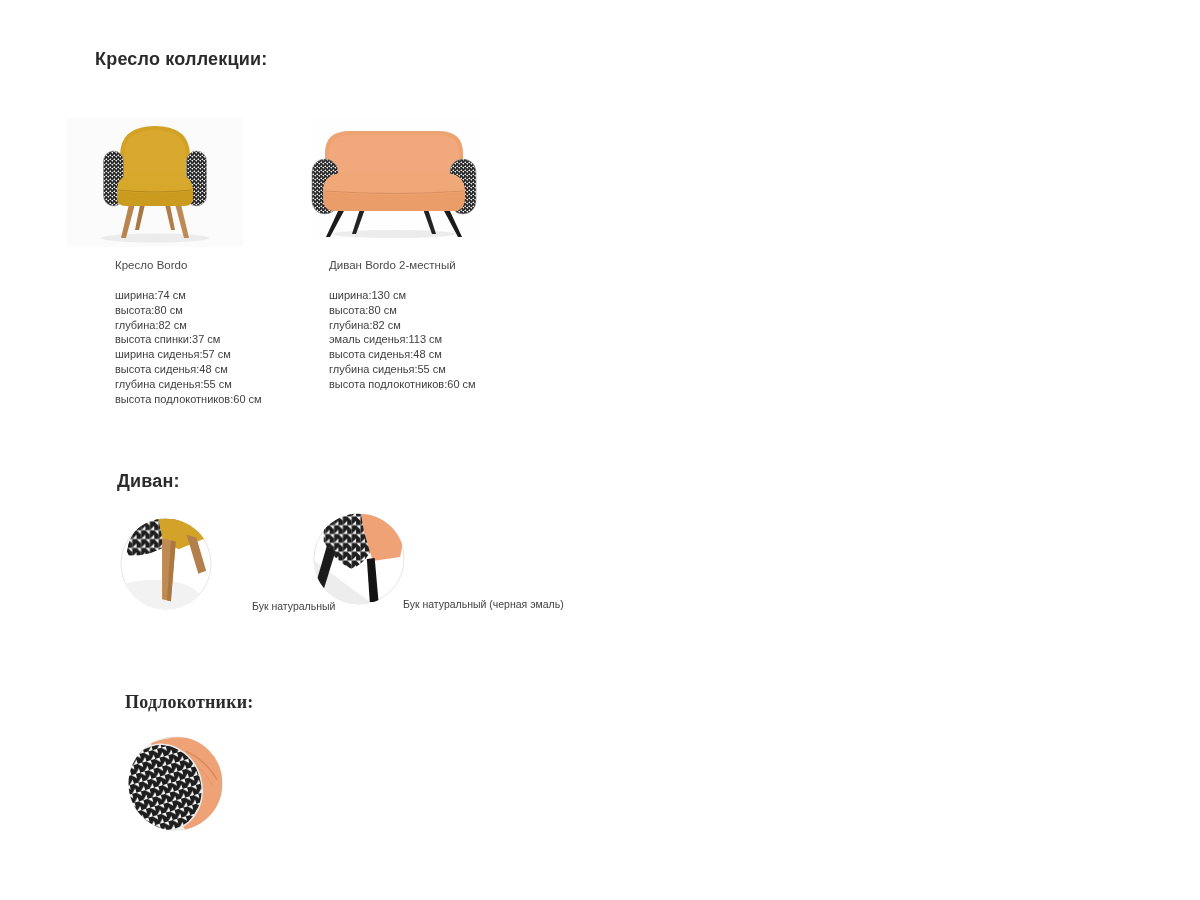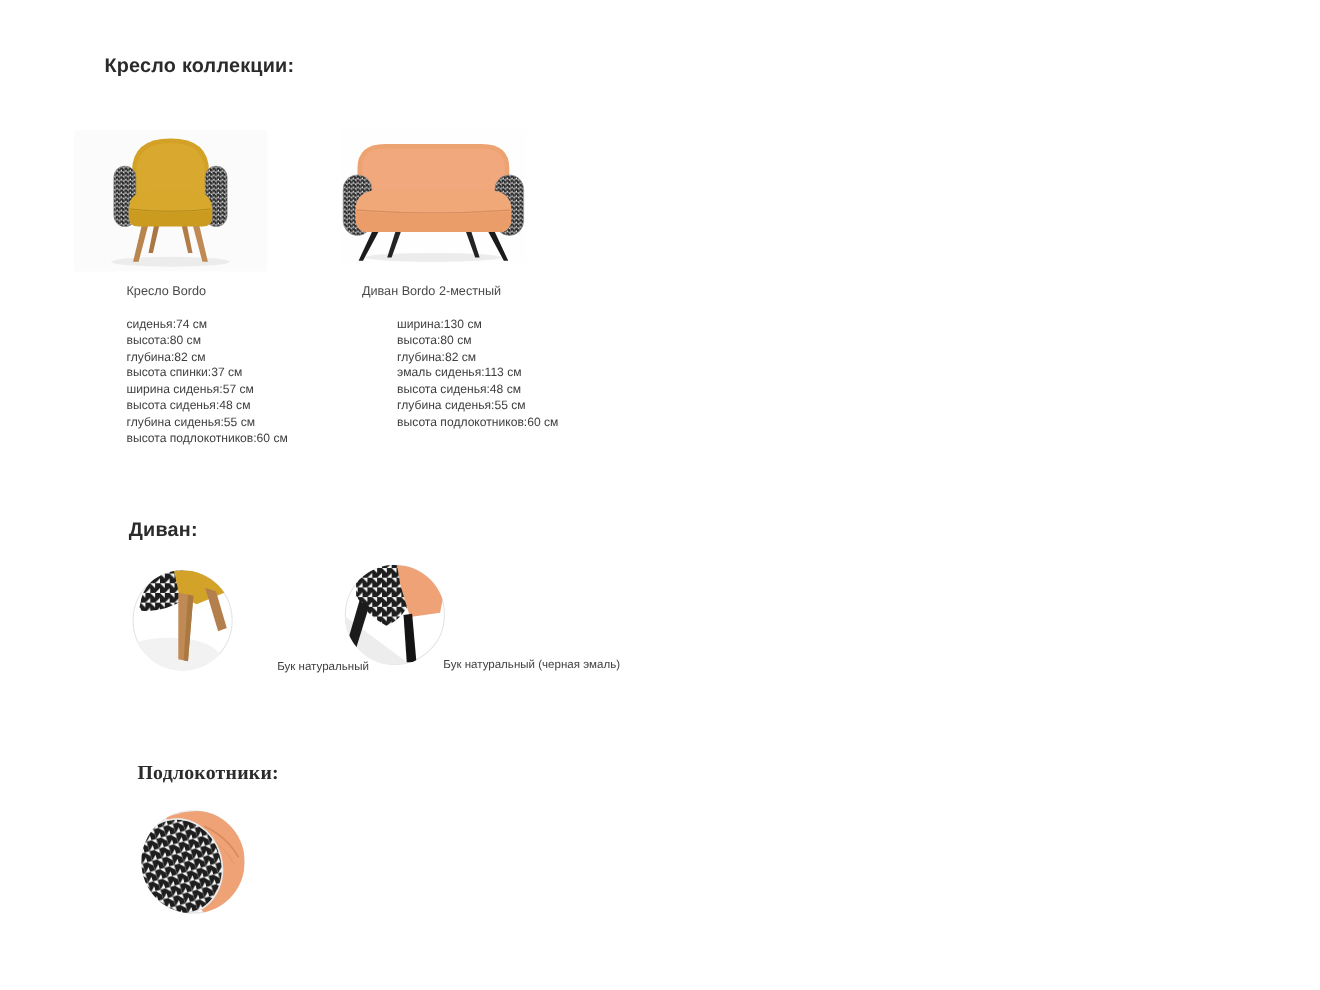--- a/index.html
+++ b/index.html
@@ -84,31 +84,31 @@
       <path d="M13 80 V74 H155 V80 Q155 94 144 94 H24 Q13 94 13 80 Z" fill="#eb9d69"></path>
       <path d="M13 75 Q13 56 34 56 H134 Q155 56 155 75 Q84 80 13 75 Z" fill="#f0a878"></path>
       <path d="M14 74 Q84 79 154 74" fill="none" stroke="#d88f60" stroke-width="1"></path>
     </svg>
   </figure>
 
   <div class="abs product-name" style="left:115px; top:259px;text-align:right;">Кресло Bordo</div>
   <div class="abs product-name" style="left:329px; top:259px;">Диван Bordo 2-местный</div>
 
   <div class="abs spec-col" style="left:115px; top:288px;">
-    <div>сиденья:74 см</div>
+    <div>ширина:74 см</div>
     <div>высота:80 см</div>
     <div>глубина:82 см</div>
     <div>высота спинки:37 см</div>
     <div>ширина сиденья:57 см</div>
     <div>высота сиденья:48 см</div>
     <div>глубина сиденья:55 см</div>
     <div>высота подлокотников:60 см</div>
   </div>
 
-  <div class="abs spec-col" style="left:329px; top:288px;margin-left:32px;">
+  <div class="abs spec-col" style="left:329px; top:288px;">
     <div>ширина:130 см</div>
     <div>высота:80 см</div>
     <div>глубина:82 см</div>
     <div>эмаль сиденья:113 см</div>
     <div>высота сиденья:48 см</div>
     <div>глубина сиденья:55 см</div>
     <div>высота подлокотников:60 см</div>
   </div>
 
   <h2 class="abs heading" style="left:117px; top:471px;">Диван:</h2>

